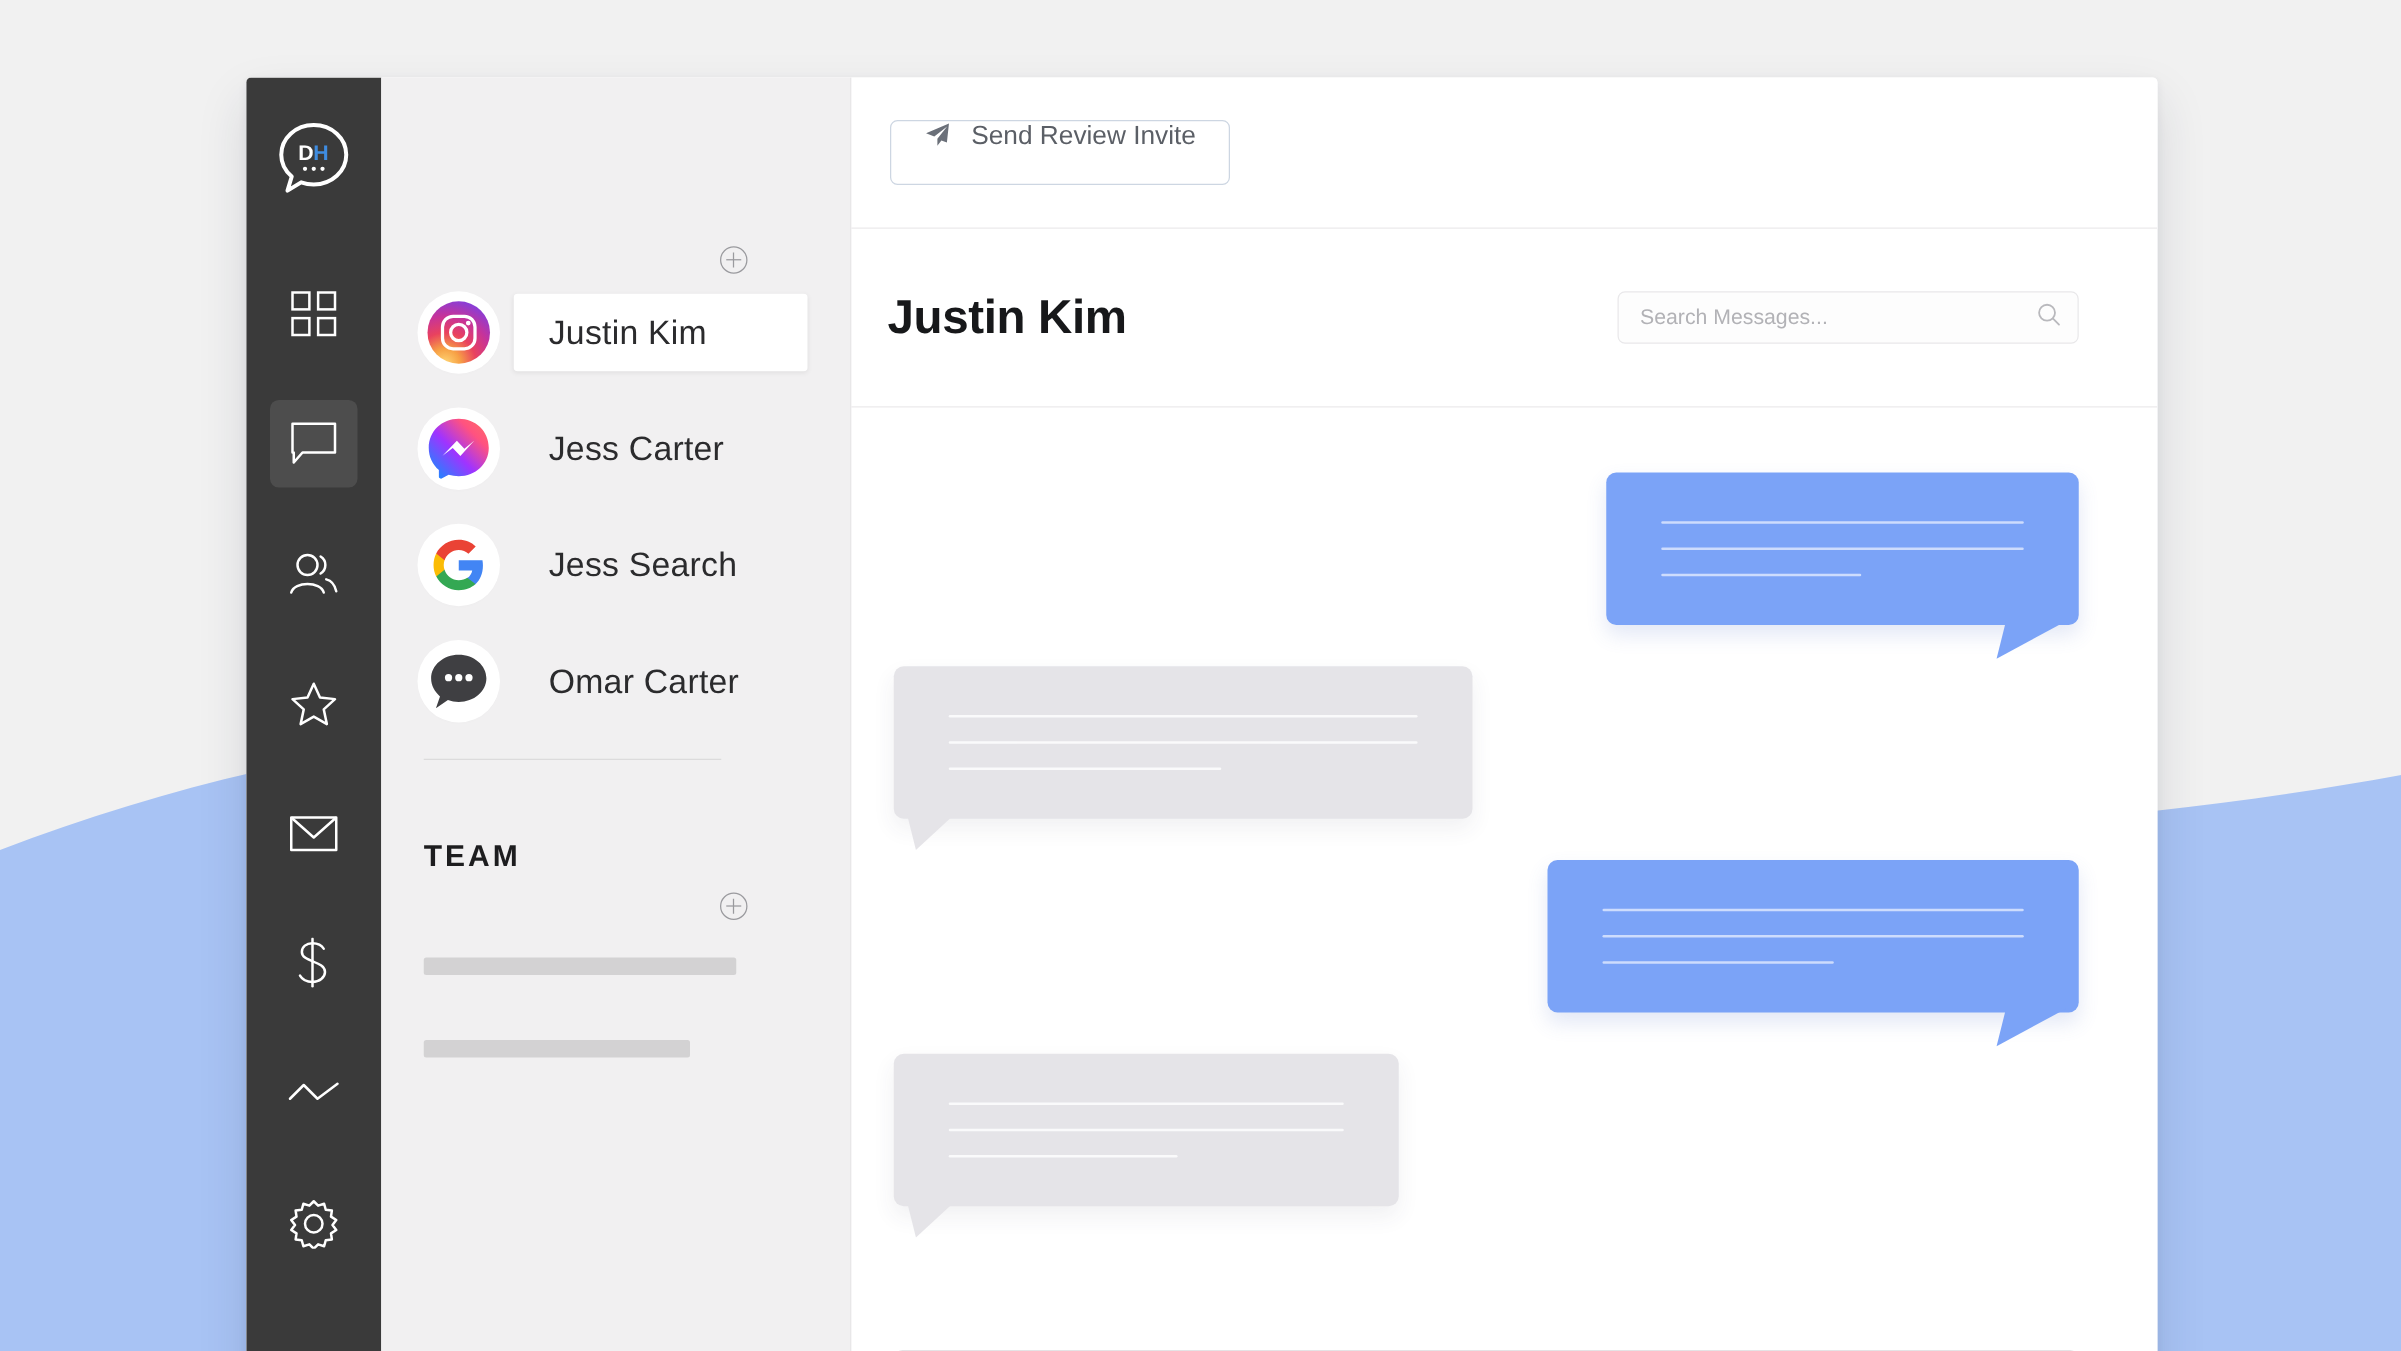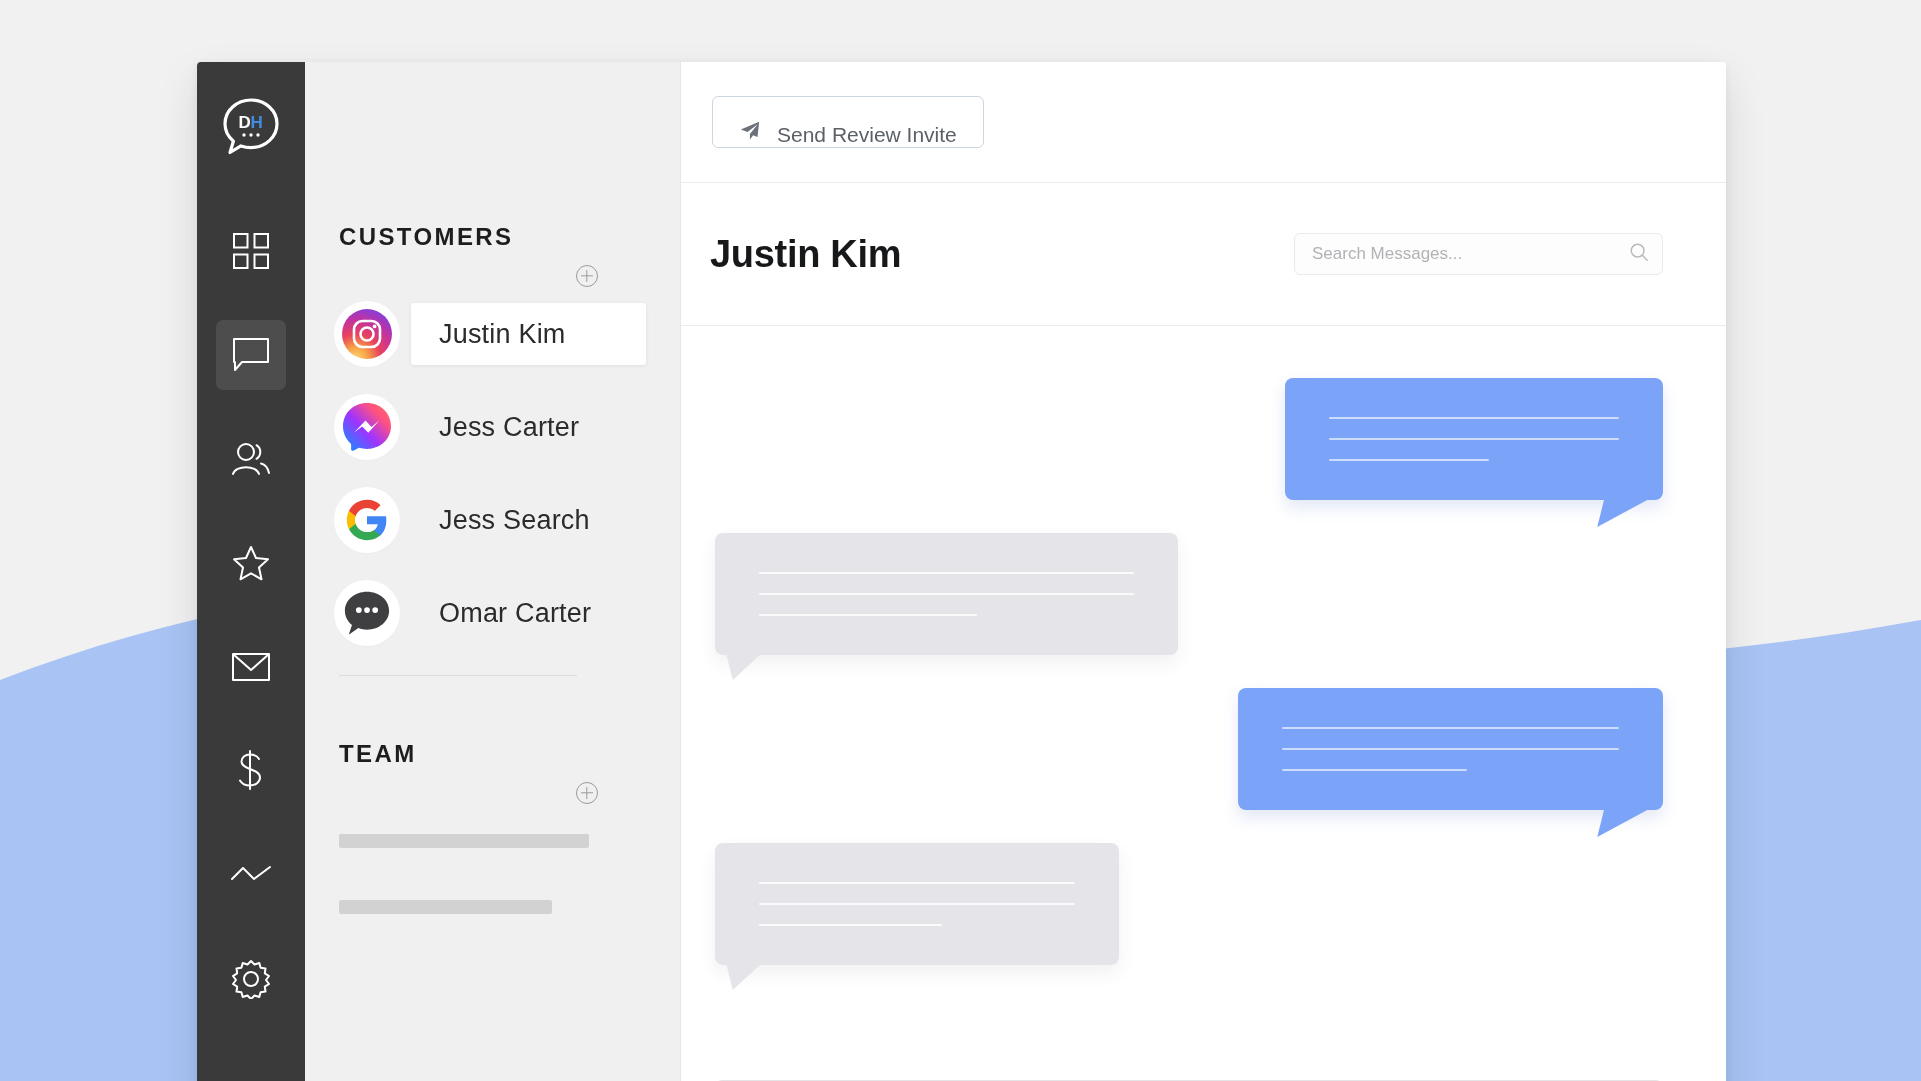--- a/index.html
+++ b/index.html
@@ -168,21 +168,21 @@
     height: 121px;
     flex: 0 0 121px;
     border-bottom: 1px solid #eceaec;
     display: flex;
     align-items: center;
     padding-left: 31px;
     background: #fff;
   }
   .invite-btn {
     display: inline-flex;
-    align-items: flex-end;
+    align-items: flex-start;
     gap: 16px;
     height: 52px;
     padding: 0 26px;
     border: 1px solid #cdd6e2;
     border-radius: 6px;
     background: #fff;
     font-size: 21px;
     color: #5b5f66;
     cursor: pointer;
     white-space: nowrap;
@@ -385,21 +385,20 @@
           <circle cx="20" cy="20" r="7"></circle>
           <path d="M20 2 L23.5 5.5 L28.3 4 L29.6 8.8 L34.5 9.4 L33.8 14.3 L38 17 L35 21 L38 25 L33.8 27.7 L34.5 32.6 L29.6 33.2 L28.3 38 L23.5 36.5 L20 40 L16.5 36.5 L11.7 38 L10.4 33.2 L5.5 32.6 L6.2 27.7 L2 25 L5 21 L2 17 L6.2 14.3 L5.5 9.4 L10.4 8.8 L11.7 4 L16.5 5.5 Z"></path>
         </svg>
       </span>
     </div>
   </nav>
 
   <aside class="list-col">
     <div class="list-spacer"></div>
 
-    <div class="section-title">CUSTOMERS</div>
 
     <div class="add-row">
       <div class="add-btn"></div>
     </div>
 
     <div class="cust-list">
 
       <div class="cust-row selected">
         <div class="cust-avatar">
           <svg width="52" height="52" viewBox="0 0 52 52">

